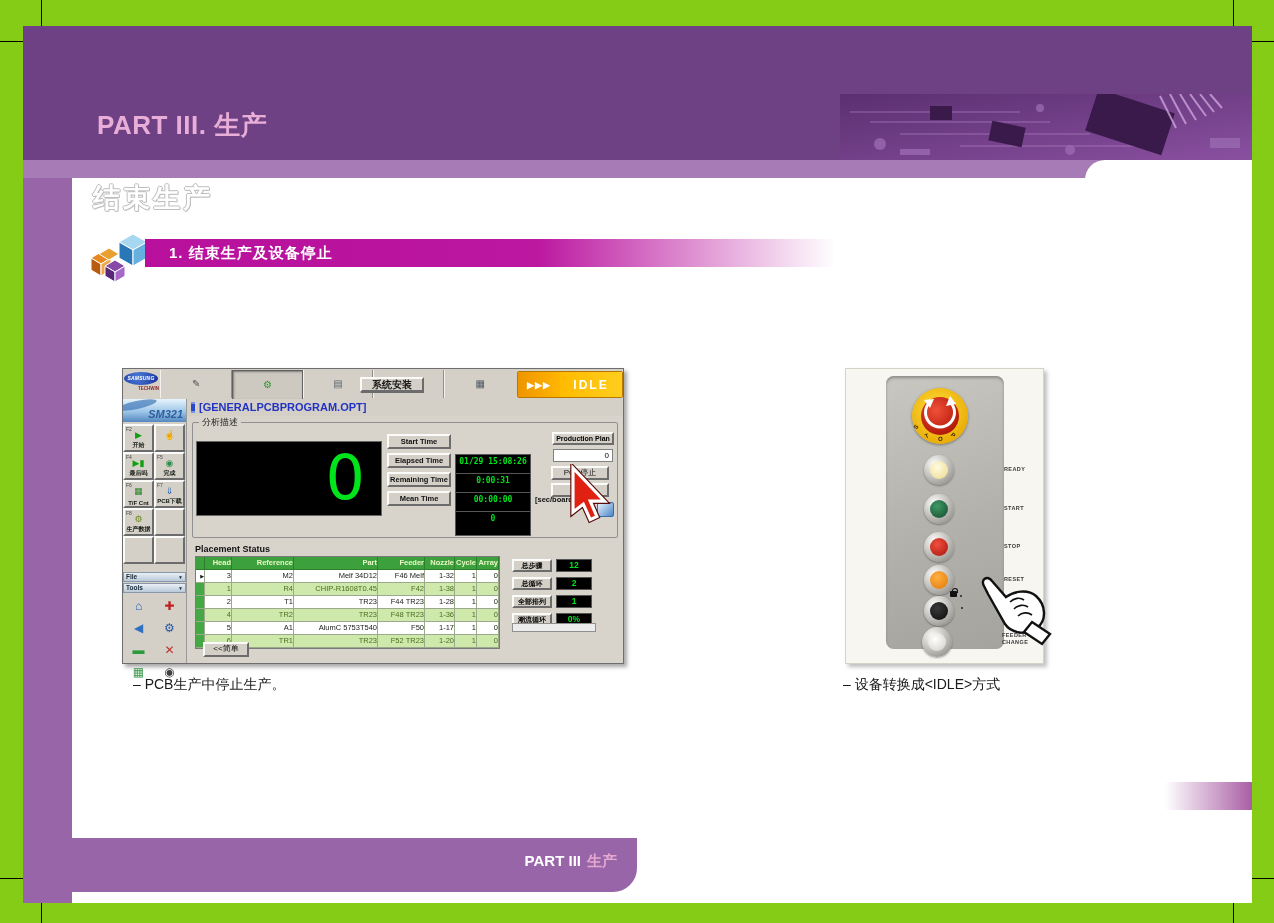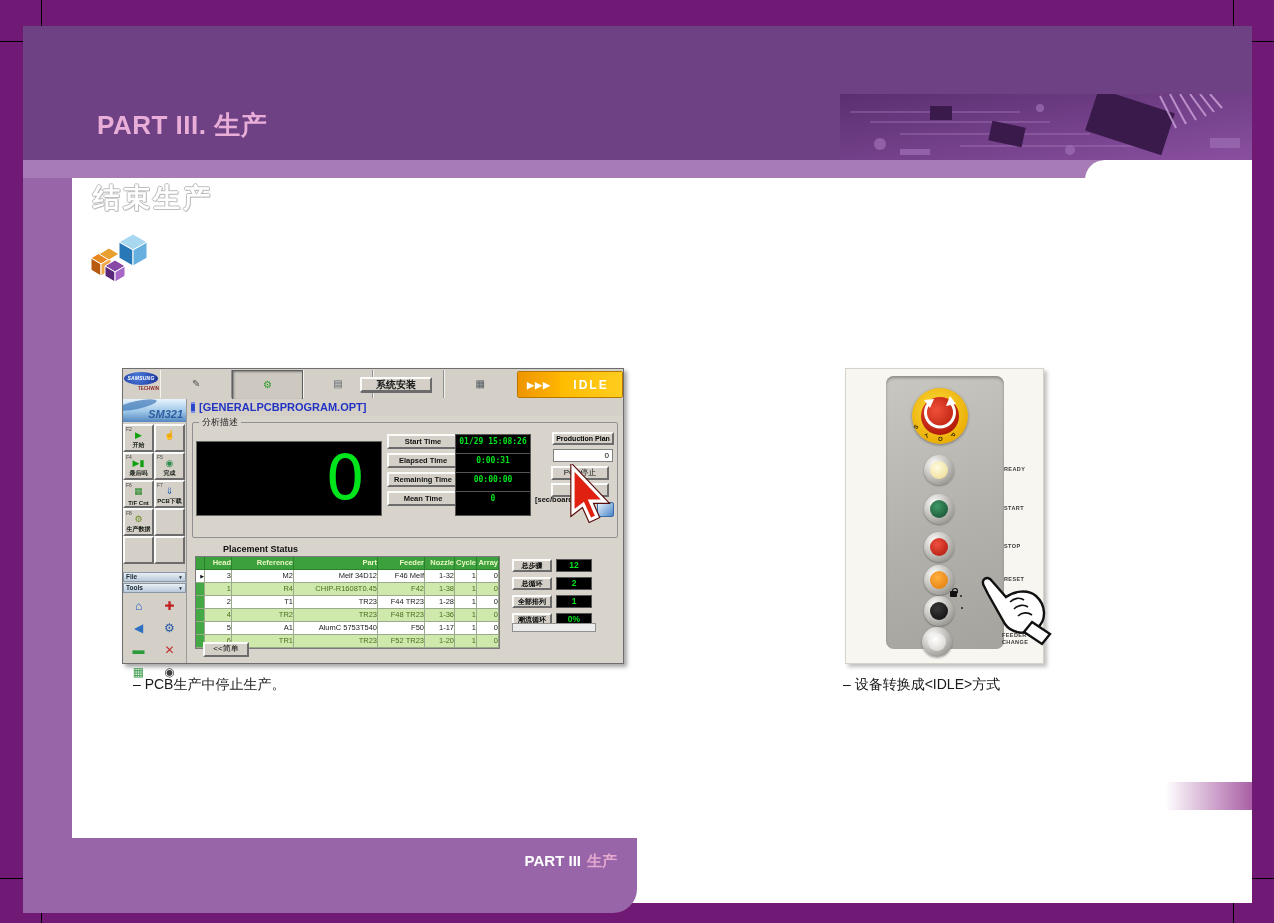--- a/index.html
+++ b/index.html
@@ -1,28 +1,28 @@
 <!DOCTYPE html>
 <html><head>
 <meta charset="utf-8">
 <style>
   html,body{margin:0;padding:0;background:#fff;}
-  .page{position:relative;width:1274px;height:923px;background:#701a75;overflow:hidden;
+  .page{position:relative;width:1274px;height:923px;background:#84cc16;overflow:hidden;
         font-family:"Liberation Sans","DejaVu Sans",sans-serif;}
   
   .crop{position:absolute;background:#000;}
   
   .slide{position:absolute;left:23px;top:26px;width:1229px;height:877px;background:#fff;}
   .band{position:absolute;left:0;top:0;width:1229px;height:134px;background:#6E4084;}
   .band-title{position:absolute;left:74px;top:82px;font-size:26px;font-weight:bold;color:#E8AED8;letter-spacing:.5px;}
   .pcb-art{position:absolute;left:817px;top:68px;width:412px;height:66px;}
   .strip{position:absolute;left:0;top:134px;width:1229px;height:18px;background:#A77BB6;}
   .white-tab{position:absolute;left:1062px;top:134px;width:167px;height:60px;background:#fff;border-top-left-radius:20px;}
   .left-bar{position:absolute;left:0;top:152px;width:49px;height:725px;background:#9765A8;}
-  .footer-box{position:absolute;left:0;top:812px;width:614px;height:75px;background:#9765A8;border-bottom-right-radius:24px;}
+  .footer-box{position:absolute;left:0;top:812px;width:614px;height:54px;background:#9765A8;border-bottom-right-radius:24px;}
   .footer-text{position:absolute;right:20px;top:14px;font-size:15px;font-weight:bold;color:#fff;}
   .footer-text .topic{color:#E5A9D0;font-weight:bold;margin-left:6px;}
   .watermark{position:absolute;left:70px;top:154px;font-size:27px;font-weight:bold;color:#fff;letter-spacing:3px;
      text-shadow:1px 0 #BDBDBD,-1px 0 #BDBDBD,0 1px #BDBDBD,0 -1px #BDBDBD,1px 1px #C8C8C8;}
   .cubes{position:absolute;left:66px;top:196px;}
   .banner{position:absolute;left:122px;top:213px;width:712px;height:28px;
      background:linear-gradient(to right,#B8109C 0%,#BB17A0 55%,rgba(255,255,255,0) 97%);}
   .banner-text{position:absolute;left:24px;top:5px;font-size:15px;font-weight:bold;color:#fff;letter-spacing:1px;}
   .step-head{position:absolute;top:292px;width:516px;height:30px;
      background:linear-gradient(180deg,#F2F6FA 0%,#DCE6F0 55%,#EBF1F7 100%);border-radius:2px;}
@@ -78,36 +78,36 @@
   .scr-titlebar{position:absolute;left:0;top:0;width:436px;height:17px;background:#D4D0C8;border-bottom:1px solid #A8A8A8;}
   .grip{position:absolute;left:4px;top:3px;width:4px;height:11px;background:#2B48C8;
      box-shadow:inset 0 2px 0 #7C90E8,inset 0 -2px 0 #7C90E8;}
   .prog-title{position:absolute;left:12px;top:2px;font-size:11px;font-weight:bold;color:#2233C4;}
   .scr-main{position:absolute;left:0;top:17px;width:436px;height:247px;background:#D8D4CC;}
   .groupbox{position:absolute;left:5px;top:6px;width:424px;height:114px;border:1px solid #909090;border-radius:2px;}
   .group-title{position:absolute;left:12px;top:0;font-size:9px;color:#222;background:#D8D4CC;padding:0 3px;}
   .lcd{position:absolute;left:9px;top:25px;width:186px;height:75px;background:#000;border:1px solid #666;
      color:#00E41C;font-size:62px;line-height:72px;text-align:right;padding-right:16px;box-sizing:border-box;
      font-family:"DejaVu Sans",sans-serif;}
-  .t-label{position:absolute;left:200px;width:72px;height:15px;background:#D4D0C8;box-sizing:border-box;
+  .t-label{position:absolute;left:200px;width:64px;height:15px;background:#D4D0C8;box-sizing:border-box;
      border:2px solid;border-color:#FBFBF9 #6C6C6C #6C6C6C #FBFBF9;font-size:7.5px;font-weight:bold;color:#111;
      text-align:center;line-height:11px;}
   .t-value{position:absolute;left:268px;width:76px;height:25px;background:#000;border:1px solid #555;box-sizing:border-box;
-     color:#00E41C;font-size:8px;font-weight:bold;font-family:"DejaVu Sans Mono",monospace;text-align:center;line-height:13px;}
+     color:#00E41C;font-size:8px;font-weight:bold;font-family:"DejaVu Sans Mono",monospace;text-align:center;line-height:13px;margin-top:20px;}
   .unit{position:absolute;left:348px;top:79px;font-size:7.5px;font-weight:bold;color:#111;}
   .pp-label{position:absolute;left:365px;top:16px;width:62px;height:13px;background:#D4D0C8;box-sizing:border-box;
      border:2px solid;border-color:#FBFBF9 #6C6C6C #6C6C6C #FBFBF9;font-size:7px;font-weight:bold;text-align:center;line-height:9px;}
   .pp-input{position:absolute;left:366px;top:33px;width:60px;height:13px;background:#fff;box-sizing:border-box;
      border:1px solid #808080;font-size:8px;text-align:right;line-height:11px;padding-right:3px;}
   .mini-btn{position:absolute;width:58px;height:14px;background:#D4D0C8;box-sizing:border-box;
      border:2px solid;border-color:#FBFBF9 #6C6C6C #6C6C6C #FBFBF9;font-size:8px;text-align:center;line-height:10px;color:#111;}
   .mini-icon{position:absolute;left:410px;top:86px;width:15px;height:13px;background:linear-gradient(135deg,#E8F2FC,#4A86C8);
      border:1px solid #3A6AA8;border-radius:2px;}
   .cursor-svg{position:absolute;left:380px;top:48px;z-index:6;}
-  .pl-title{position:absolute;left:8px;top:128px;font-size:9px;font-weight:bold;color:#111;margin-left:28px;}
+  .pl-title{position:absolute;left:8px;top:128px;font-size:9px;font-weight:bold;color:#111;}
   .pl-table{position:absolute;left:8px;top:140px;width:305px;border:1px solid #7A7A7A;box-sizing:border-box;}
   .pl-row{display:flex;height:13px;}
   .pl-row.hdr{background:#3CA03C;}
   .pl-cell{box-sizing:border-box;border-right:1px solid #9AAA8A;border-bottom:1px solid #9AAA8A;
      font-size:7.5px;text-align:right;line-height:12px;overflow:hidden;white-space:nowrap;}
   .pl-row.hdr .pl-cell{color:#EAF8C6;font-weight:bold;border-right:1px solid #2C802C;border-bottom:1px solid #2C802C;}
   .c0{width:9px;}.c1{width:27px;}.c2{width:62px;}.c3{width:84px;}.c4{width:47px;}.c5{width:30px;}.c6{width:22px;}.c7{width:22px;}
   .pl-row.even{background:#fff;color:#222;}
   .pl-row.odd{background:#CFE8AC;color:#49701E;}
   .pl-row .mark{background:#44A844;}
@@ -210,20 +210,23 @@
         <polygon points="12,30 22,36 12,42 2,36" fill="#E88820"></polygon>
         <polygon points="2,36 12,42 12,54 2,48" fill="#B85A10"></polygon>
         <polygon points="22,36 12,42 12,54 22,48" fill="#F0A848"></polygon>
         <polygon points="26,38 36,44 26,50 16,44" fill="#8848A8"></polygon>
         <polygon points="16,44 26,50 26,60 16,54" fill="#5A2878"></polygon>
         <polygon points="36,44 26,50 26,60 36,54" fill="#A868C8"></polygon>
         <polygon points="20,26 30,32 20,38 10,32" fill="#E8A030"></polygon>
       </g>
     </svg>
 
+    <div class="banner">
+      <div class="banner-text">1. 结束生产及设备停止</div>
+    </div>
 
 
     <div class="scr">
       <div class="scr-toolbar">
         <div class="scr-logo">
           <div class="oval">SAMSUNG</div>
           <div class="sub">TECHWIN</div>
         </div>
         <div class="scr-tabs">
           <div class="scr-tab" style="width:72px;">

